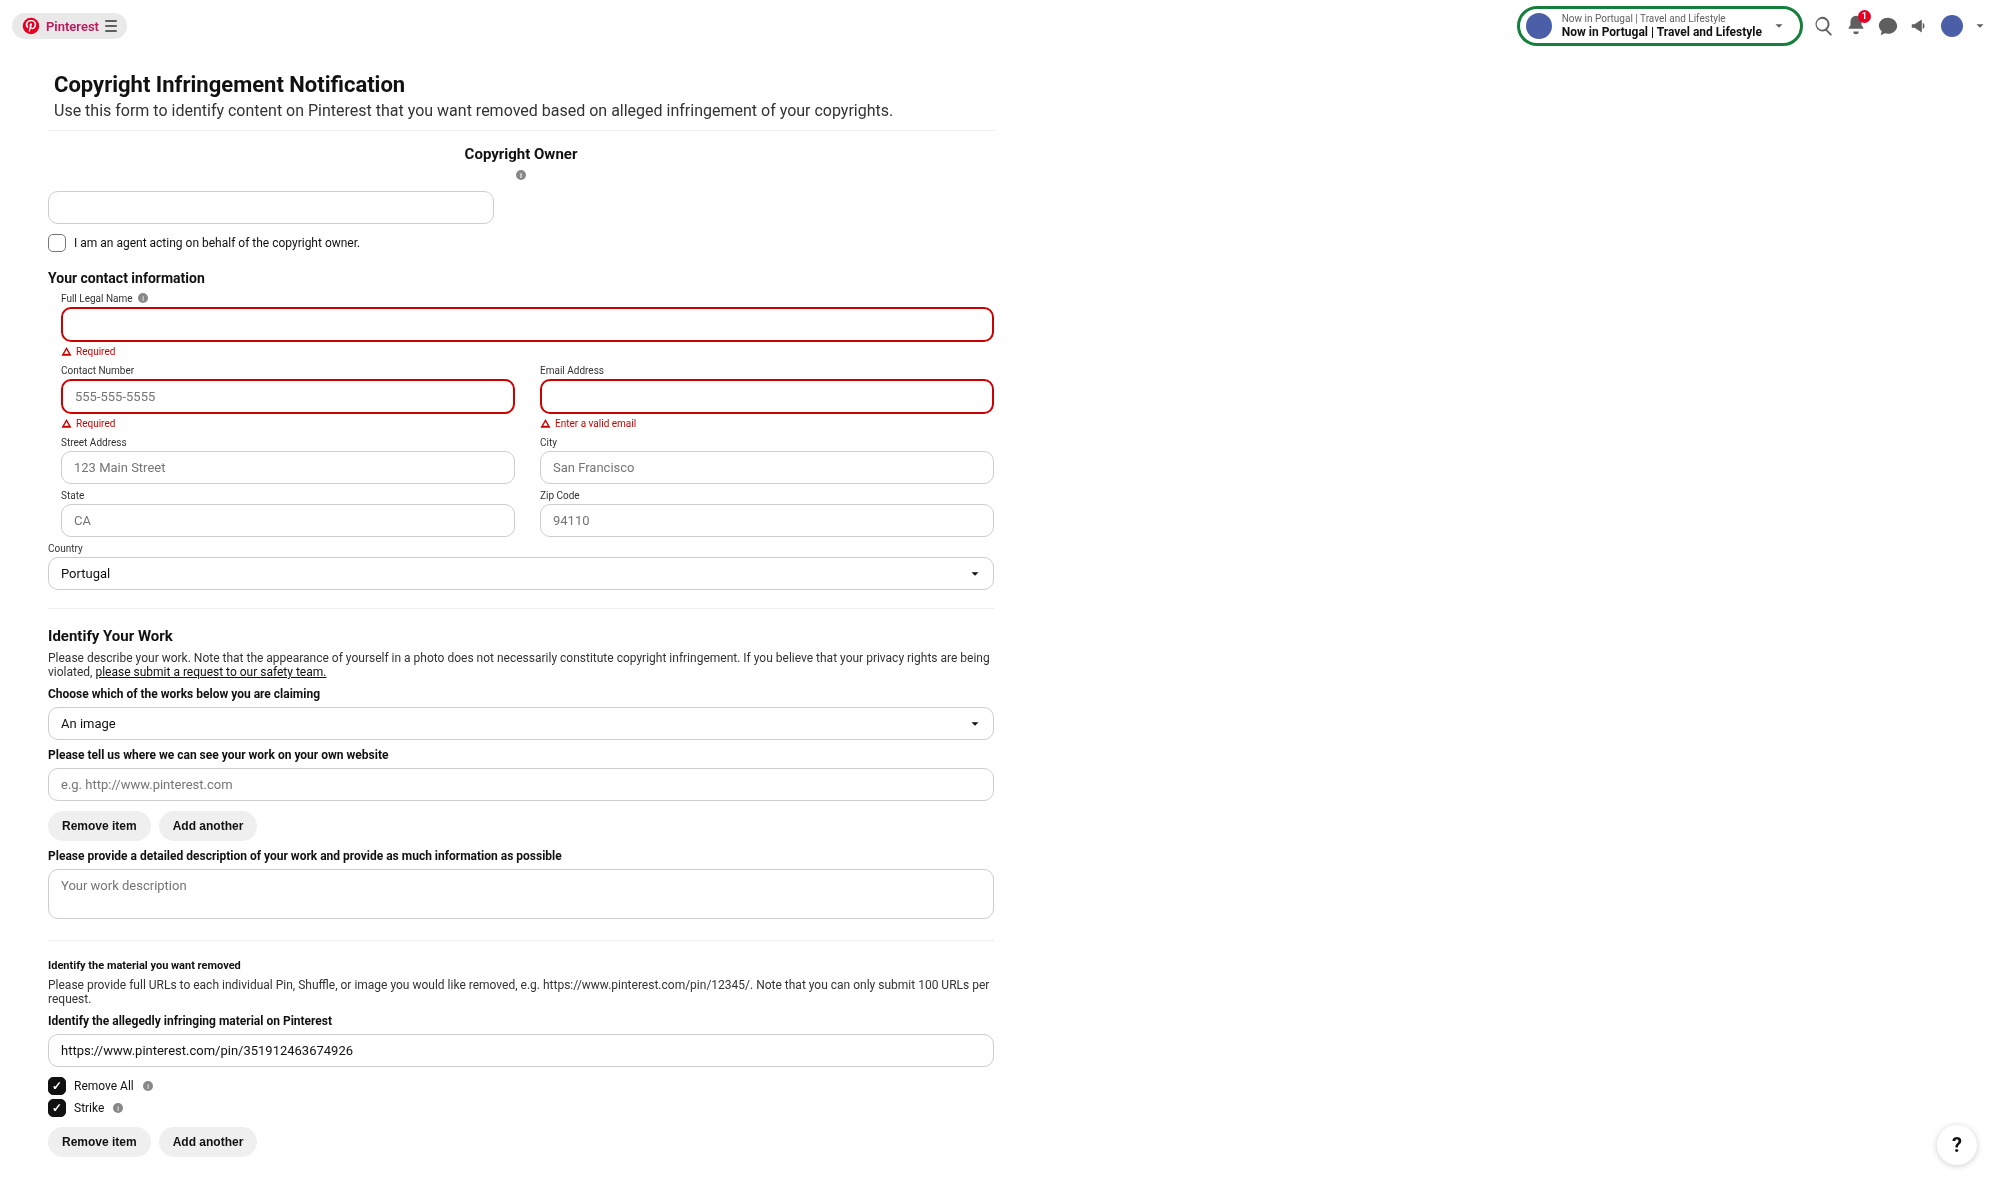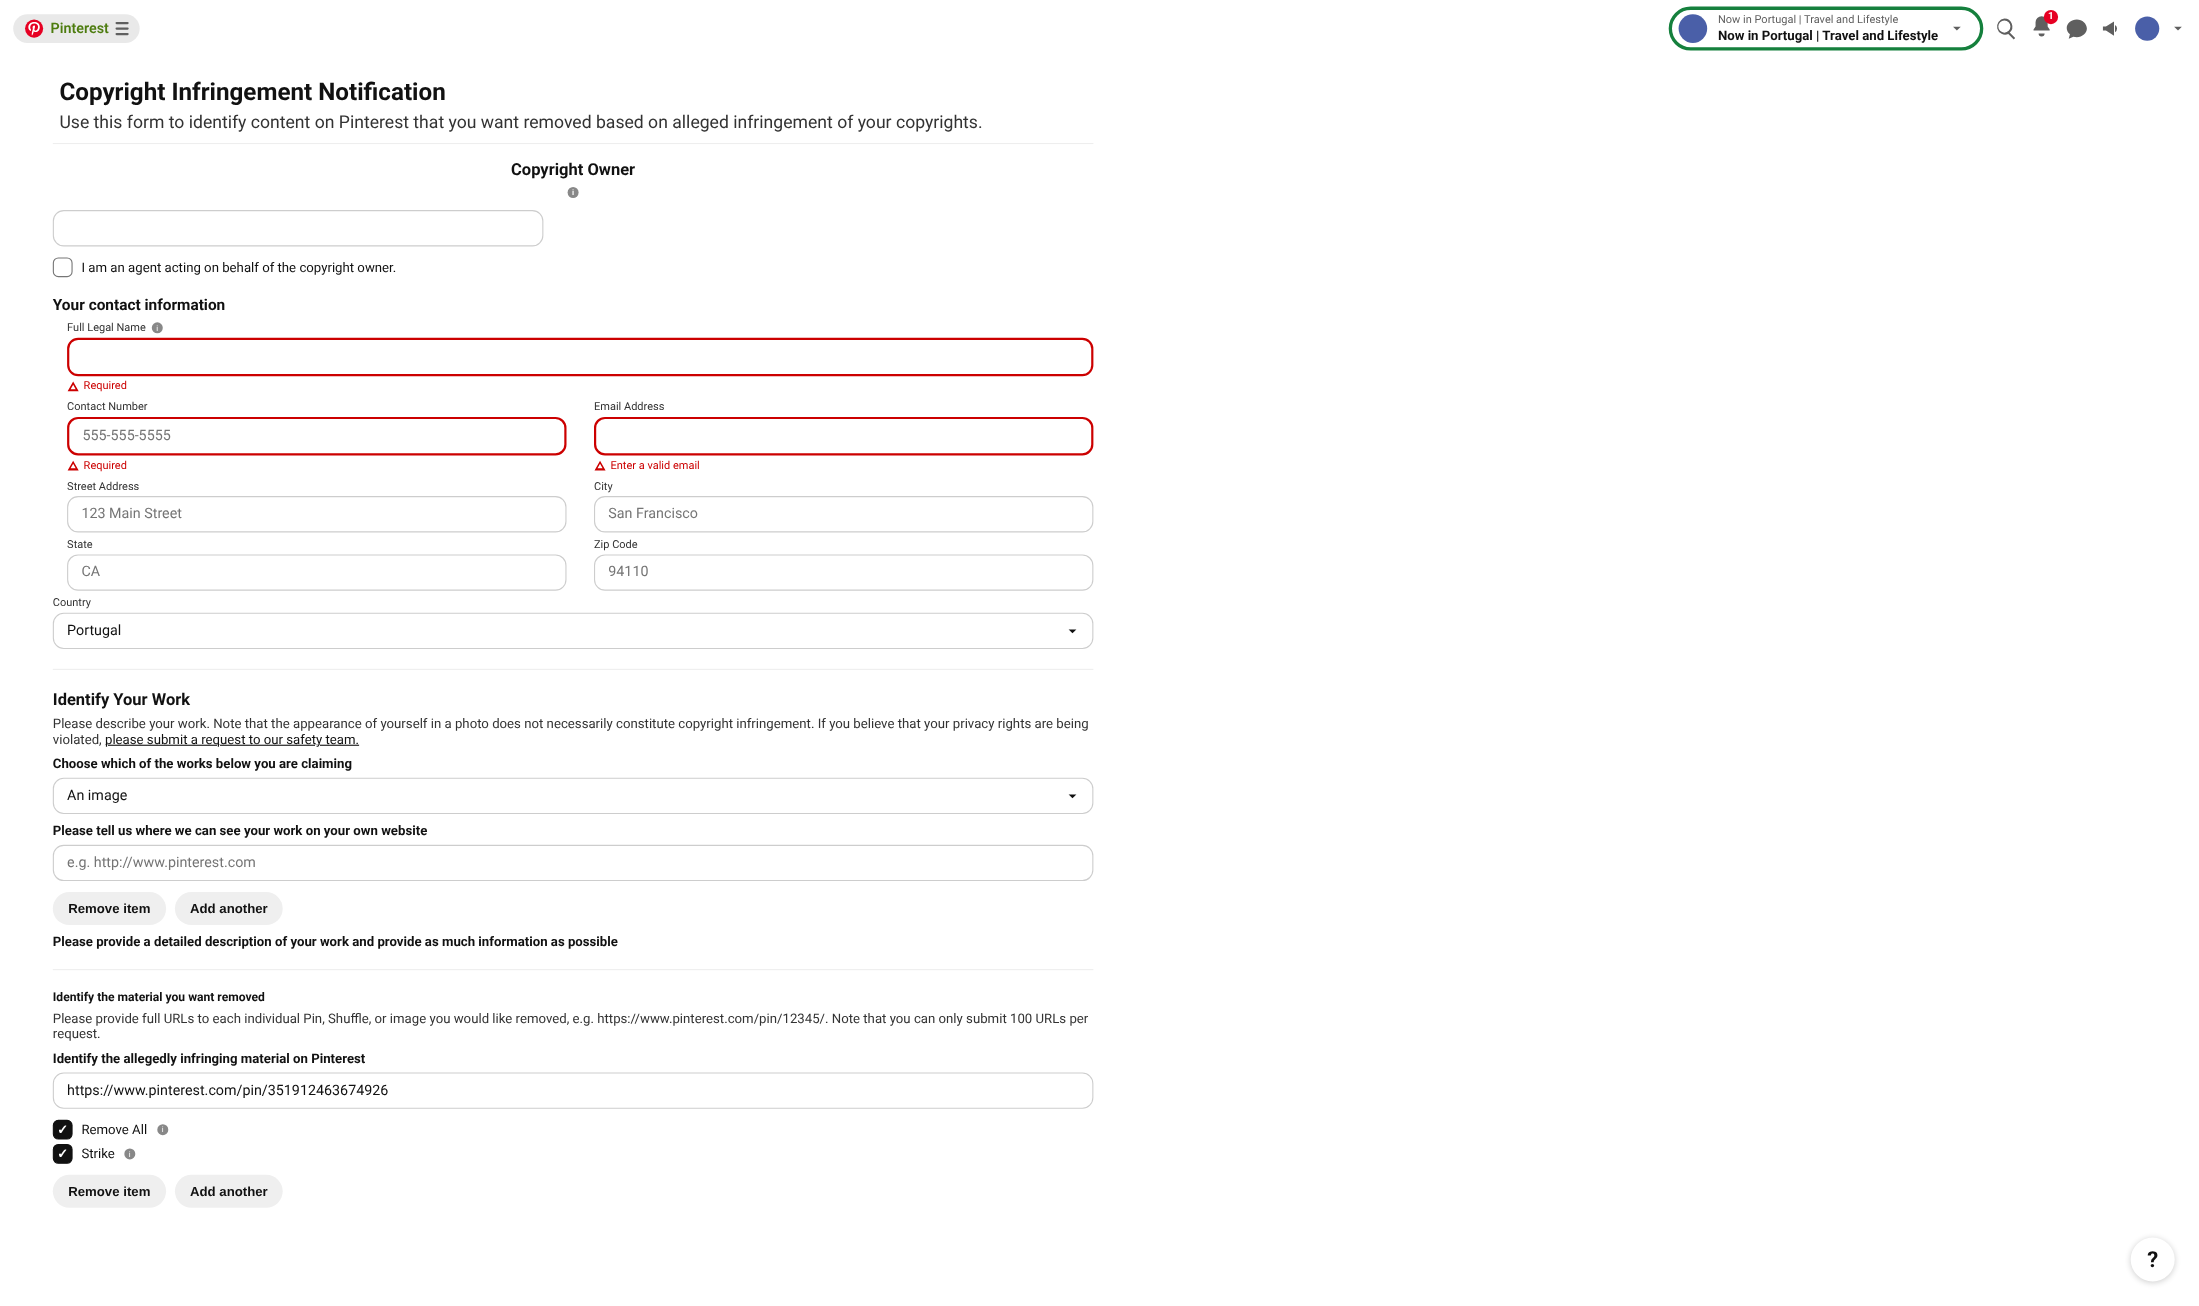--- a/index.html
+++ b/index.html
@@ -13,21 +13,21 @@
   .header {
     display: flex;
     align-items: center;
     justify-content: space-between;
     padding: 6px 12px;
   }
   .header-left { display:flex; align-items:center; gap:8px; }
   .brand-pill {
     display:flex; align-items:center; gap:6px;
     background:#e9e9e9; border-radius:20px; padding:4px 10px;
-    font-weight:600; font-size:13px; color:#4d7c0f; cursor:pointer;
+    font-weight:600; font-size:13px; color:#be185d; cursor:pointer;
   }
   .brand-pill svg { width:18px; height:18px; }
   .hamburger { width:12px; height:12px; display:flex; flex-direction:column; justify-content:space-between; }
   .hamburger span { height:2px; background:#5f5f5f; border-radius:1px; }
   .header-right { display:flex; align-items:center; gap:10px; }
   .account-pill {
     display:flex; align-items:center; gap:10px;
     border:3px solid #15803d; border-radius:28px; padding:4px 14px 4px 6px;
     cursor:pointer; max-width:360px;
   }
@@ -270,20 +270,21 @@
 
   <div class="bold-label">Please tell us where we can see your work on your own website</div>
   <input type="text" placeholder="e.g. http://www.pinterest.com" style="">
 
   <div class="btn-row">
     <button class="btn in-form">Remove item</button>
     <button class="btn in-form">Add another</button>
   </div>
 
   <div class="bold-label">Please provide a detailed description of your work and provide as much information as possible</div>
+  <textarea class="input-tall" placeholder="Your work description" style=""></textarea>
 
   <hr class="hr">
 
   
   <div class="section-sub" style="font-size:11px">Identify the material you want removed</div>
   <p class="para">Please provide full URLs to each individual Pin, Shuffle, or image you would like removed, e.g. https://www.pinterest.com/pin/12345/. Note that you can only submit 100 URLs per request.</p>
   <div class="bold-label">Identify the allegedly infringing material on Pinterest</div>
   <input type="text" value="https://www.pinterest.com/pin/351912463674926" style="">
 
   <div class="checkbox-row" style="margin-bottom:4px">

